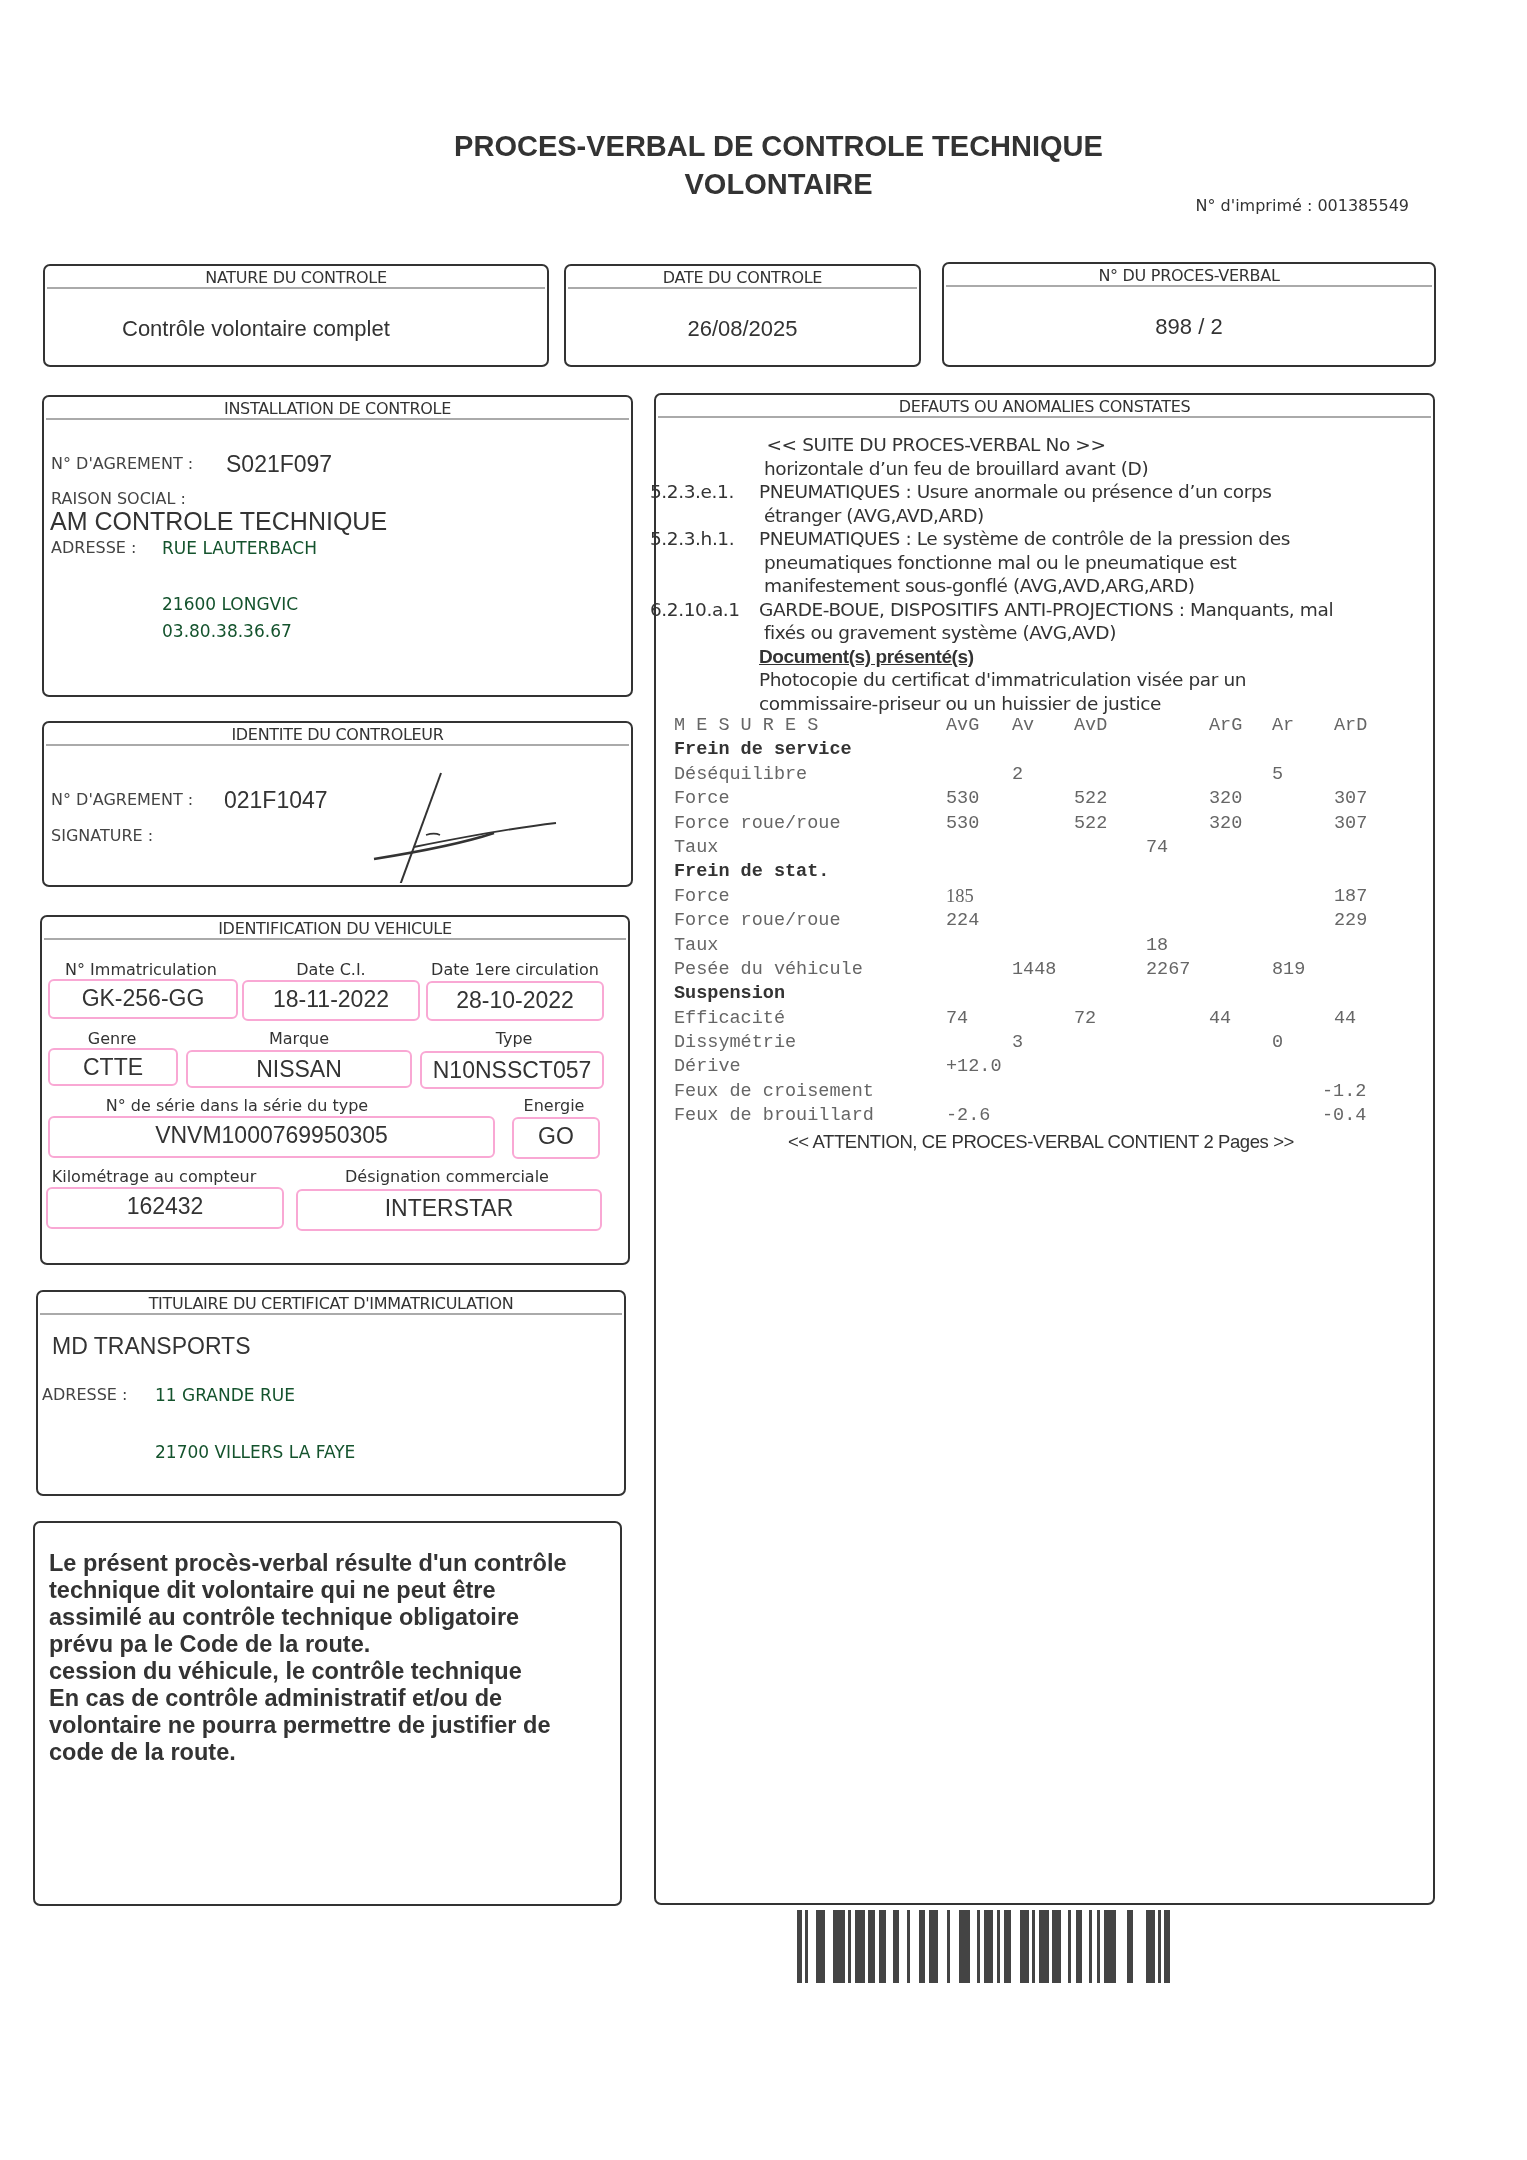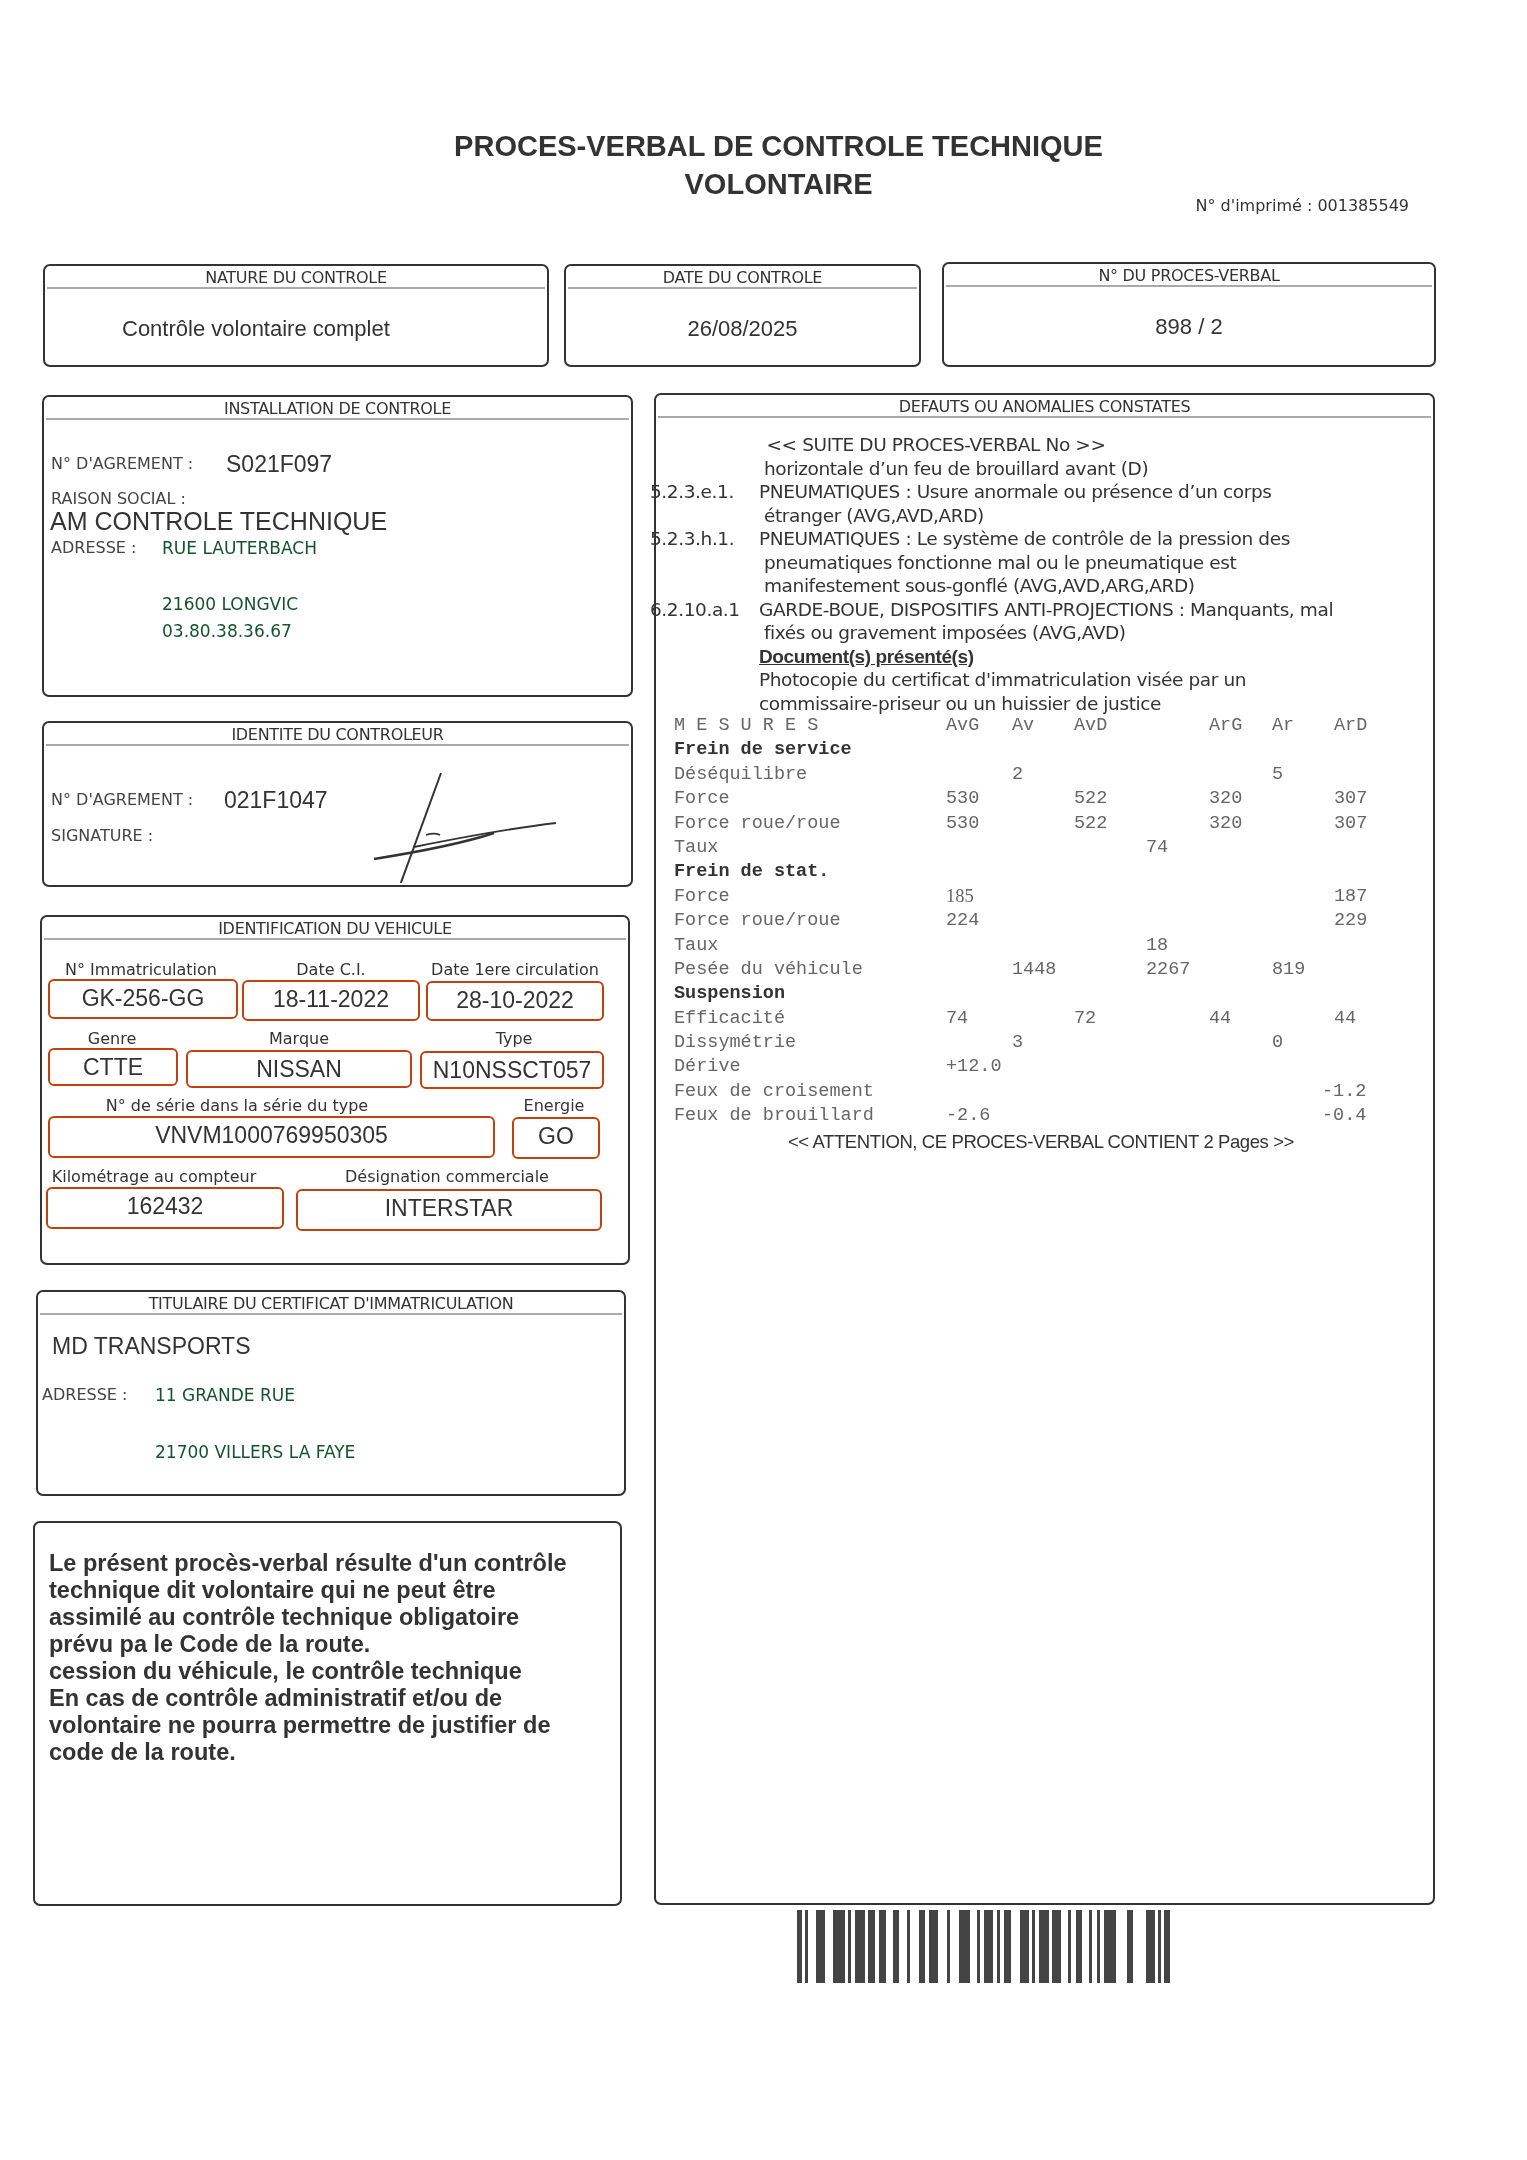--- a/index.html
+++ b/index.html
@@ -6,21 +6,21 @@
   body { width: 1527px; height: 2160px; position: relative; overflow: hidden; color: #222; font-family: "Liberation Sans", sans-serif; }
   .abs { position: absolute; }
   .title { left: 0; width: 1557px; text-align: center; font-weight: bold; font-size: 29px; color: #333; }
   .imprime { right: 118px; top: 196px; font-family: "DejaVu Sans", sans-serif; font-size: 16px; color: #333; }
   .box { border: 2px solid #333; border-radius: 7px; background: #fff; box-sizing: border-box; }
   .box-head { position: absolute; left: 2px; right: 2px; top: 2px; height: 19px; border-bottom: 2px solid #aaa;
               text-align: center; font-family: "DejaVu Sans", sans-serif; font-size: 16px; line-height: 19px; color: #333; letter-spacing: -0.3px; }
   .big { font-family: "Liberation Sans", sans-serif; font-size: 22px; color: #333; }
   .lbl { font-family: "DejaVu Sans", sans-serif; font-size: 16px; color: #444; }
   .val { font-family: "DejaVu Sans", sans-serif; font-size: 17px; color: #14532d; }
-  .field { position: absolute; border: 2px solid #c2410c; border-radius: 6px; box-sizing: border-box; text-align: center;
+  .field { position: absolute; border: 2px solid #f9a8d4; border-radius: 6px; box-sizing: border-box; text-align: center;
            font-family: "Liberation Sans", sans-serif; font-size: 23px; color: #333; line-height: 34px; }
   .flabel { position: absolute; font-family: "DejaVu Sans", sans-serif; font-size: 16px; color: #333; text-align: center; }
   .defects { font-family: "DejaVu Sans", sans-serif; font-size: 18.5px; color: #333; line-height: 23.5px; letter-spacing: -0.4px; }
   .defects .row { position: relative; white-space: nowrap; }
   .defects .code { position: absolute; left: 0; }
   .mes { font-family: "Liberation Mono", monospace; font-size: 18.5px; color: #666; }
   .mes .r { position: relative; height: 24.4px; white-space: nowrap; }
   .mes .r span { position: absolute; }
   .mes .sec { color: #333; font-weight: bold; }
   .notice { font-family: "Liberation Sans", sans-serif; font-weight: bold; font-size: 23.5px; line-height: 27px; color: #333; }
@@ -148,21 +148,21 @@
     <div class="row" style="height:23.5px;">
         <span class="code" style="left:-6px;"></span>
         <span class="abs" style="left:108px;">manifestement sous-gonflé (AVG,AVD,ARG,ARD)</span>
       </div>
     <div class="row" style="height:23.5px;">
         <span class="code" style="left:-6px;">6.2.10.a.1</span>
         <span class="abs" style="left:103px;">GARDE-BOUE, DISPOSITIFS ANTI-PROJECTIONS : Manquants, mal</span>
       </div>
     <div class="row" style="height:23.5px;">
         <span class="code" style="left:-6px;"></span>
-        <span class="abs" style="left:108px;">fixés ou gravement imposées (AVG,AVD)</span>
+        <span class="abs" style="left:108px;">fixés ou gravement système (AVG,AVD)</span>
       </div>
     <div class="row" style="height:23.5px;">
         <span class="abs" style="left:103px; font-family:'Liberation Sans',sans-serif; font-weight:bold; text-decoration:underline; font-size:19px;">Document(s) présenté(s)</span>
       </div>
     <div class="row" style="height:23.5px;">
         <span class="abs" style="left:103px;">Photocopie du certificat d'immatriculation visée par un</span>
       </div>
     <div class="row" style="height:23.5px;">
         <span class="abs" style="left:103px;">commissaire-priseur ou un huissier de justice</span>
       </div>

